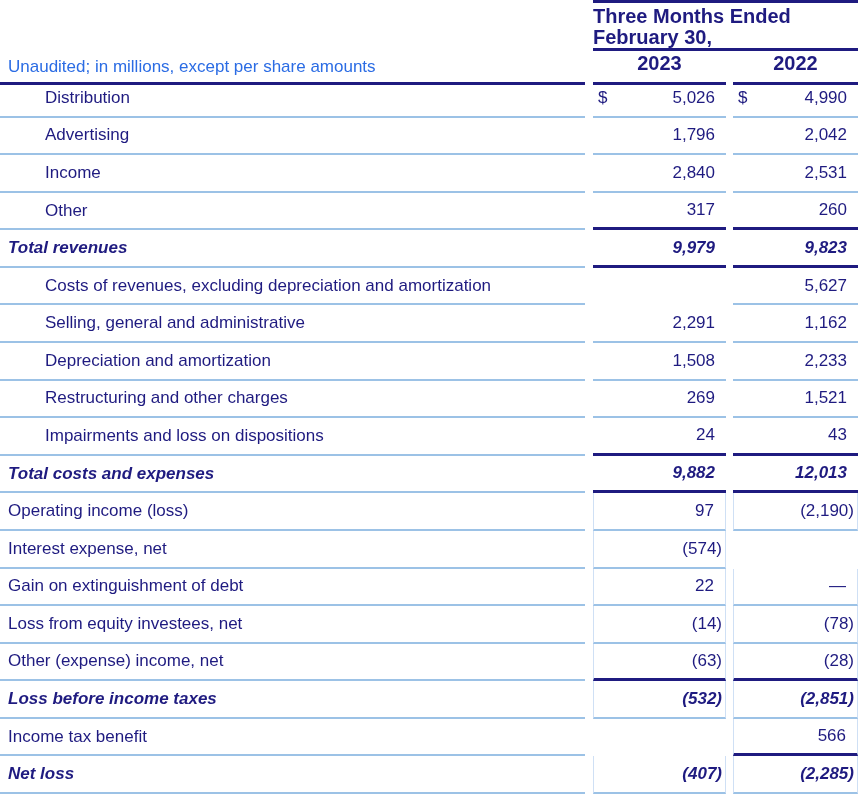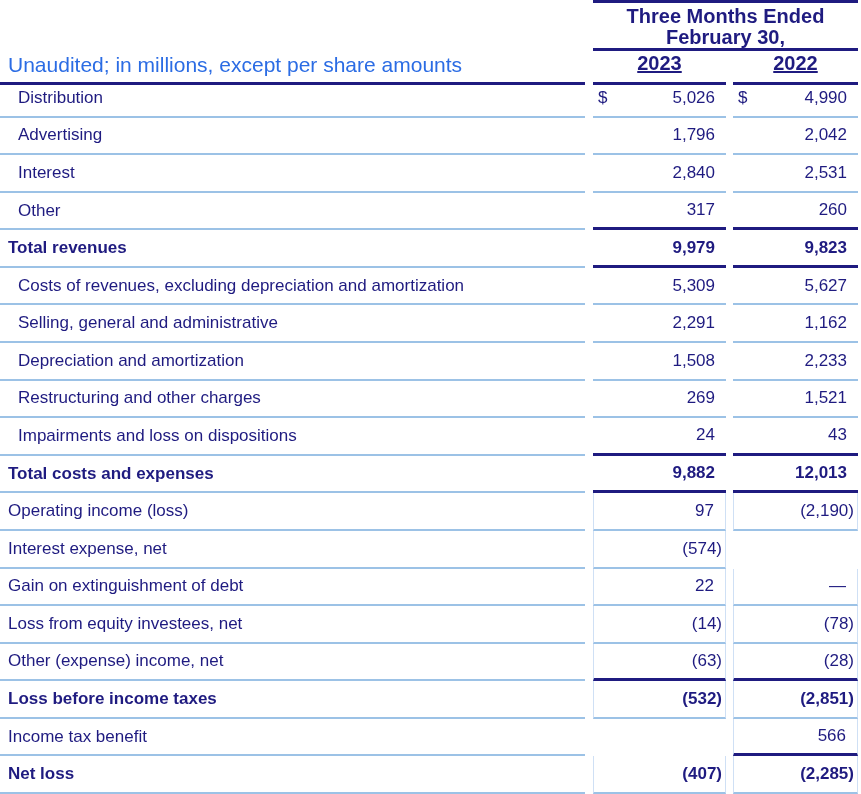--- a/index.html
+++ b/index.html
@@ -12,56 +12,56 @@
   .page{
     width:861px;height:794px;overflow:hidden;background:#fff;
     font-family:"Liberation Sans",sans-serif;color:var(--dk);
     position:relative;
   }
   
   .hdr{display:grid;grid-template-columns:585px 8px 133px 7px 125px 3px;height:80px;}
   .h-left{
     grid-column:1;border-bottom:3px solid var(--dk);
     display:flex;align-items:flex-end;padding:0 0 5px 8px;
-    color:var(--note);font-size:21px;white-space:nowrap;
+    color:var(--note);font-size:17px;white-space:nowrap;
   }
   .h-sp{grid-column:2;}
   .h-right{grid-column:3/6;display:flex;flex-direction:column;}
   .banner{
     border-top:3px solid var(--dk);border-bottom:3px solid var(--dk);
-    flex:1;text-align:center;font-weight:bold;font-size:20px;line-height:21px;
+    flex:1;text-align:left;font-weight:bold;font-size:20px;line-height:21px;
     padding-top:3px;
   }
-  .years{display:grid;grid-template-columns:133px 7px 125px;height:34px;text-decoration:underline;}
+  .years{display:grid;grid-template-columns:133px 7px 125px;height:34px;}
   .year{
     border-bottom:3px solid var(--dk);text-align:center;
     font-weight:bold;font-size:20px;line-height:24px;
   }
   .h-edge{grid-column:6;}
   
   .rows{display:flex;flex-direction:column;height:714px;}
   .row{flex:1;display:grid;grid-template-columns:585px 8px 133px 7px 125px 3px;min-height:0;}
   .lab{
     grid-column:1;border-bottom:2px solid var(--lt);
     display:flex;align-items:center;padding-left:8px;font-size:17px;white-space:nowrap;
   }
-  .row.indent .lab{padding-left:18px;}
+  .row.indent .lab{padding-left:45px;}
   .sp{grid-column:2;}
   .c1{grid-column:3;}
   .g{grid-column:4;}
   .c2{grid-column:5;}
   .edge{grid-column:6;}
   .c1,.c2{
     border-bottom:2px solid var(--lt);
     display:flex;align-items:center;justify-content:flex-end;
     padding:0 11px 0 5px;font-size:17px;white-space:nowrap;
   }
   .row.dollar .c1,.row.dollar .c2{justify-content:space-between;}
   .db .c1,.db .c2{border-bottom:3px solid var(--dk);}
-  .bold .lab,.bold .c1,.bold .c2{font-weight:bold;}
+  .bold .lab,.bold .c1,.bold .c2{font-weight:bold;font-style:italic;}
   .vr .c1,.vr .c2{border-left:1px solid var(--vln);border-right:1px solid var(--vln);}
   .val.neg{margin-right:-8px;}
 </style>
 </head>
 <body>
 
 <div class="page">
 
   <div class="hdr">
     <div class="h-left">
@@ -106,21 +106,21 @@
           <span class="val">1,796</span>
         </div>
         <div class="g"></div>
       <div class="c2">
           <span class="val">2,042</span>
         </div>
         <div class="edge"></div>
     </div>
 
     <div class="row indent">
-      <div class="lab">Interest</div>
+      <div class="lab">Income</div>
         <div class="sp"></div>
       <div class="c1">
           <span class="val">2,840</span>
         </div>
         <div class="g"></div>
       <div class="c2">
           <span class="val">2,531</span>
         </div>
         <div class="edge"></div>
     </div>
@@ -147,23 +147,20 @@
         <div class="g"></div>
       <div class="c2">
           <span class="val">9,823</span>
         </div>
         <div class="edge"></div>
     </div>
 
     <div class="row indent">
       <div class="lab">Costs of revenues, excluding depreciation and amortization</div>
         <div class="sp"></div>
-      <div class="c1">
-          <span class="val">5,309</span>
-        </div>
         <div class="g"></div>
       <div class="c2">
           <span class="val">5,627</span>
         </div>
         <div class="edge"></div>
     </div>
 
     <div class="row indent">
       <div class="lab">Selling, general and administrative</div>
         <div class="sp"></div>

